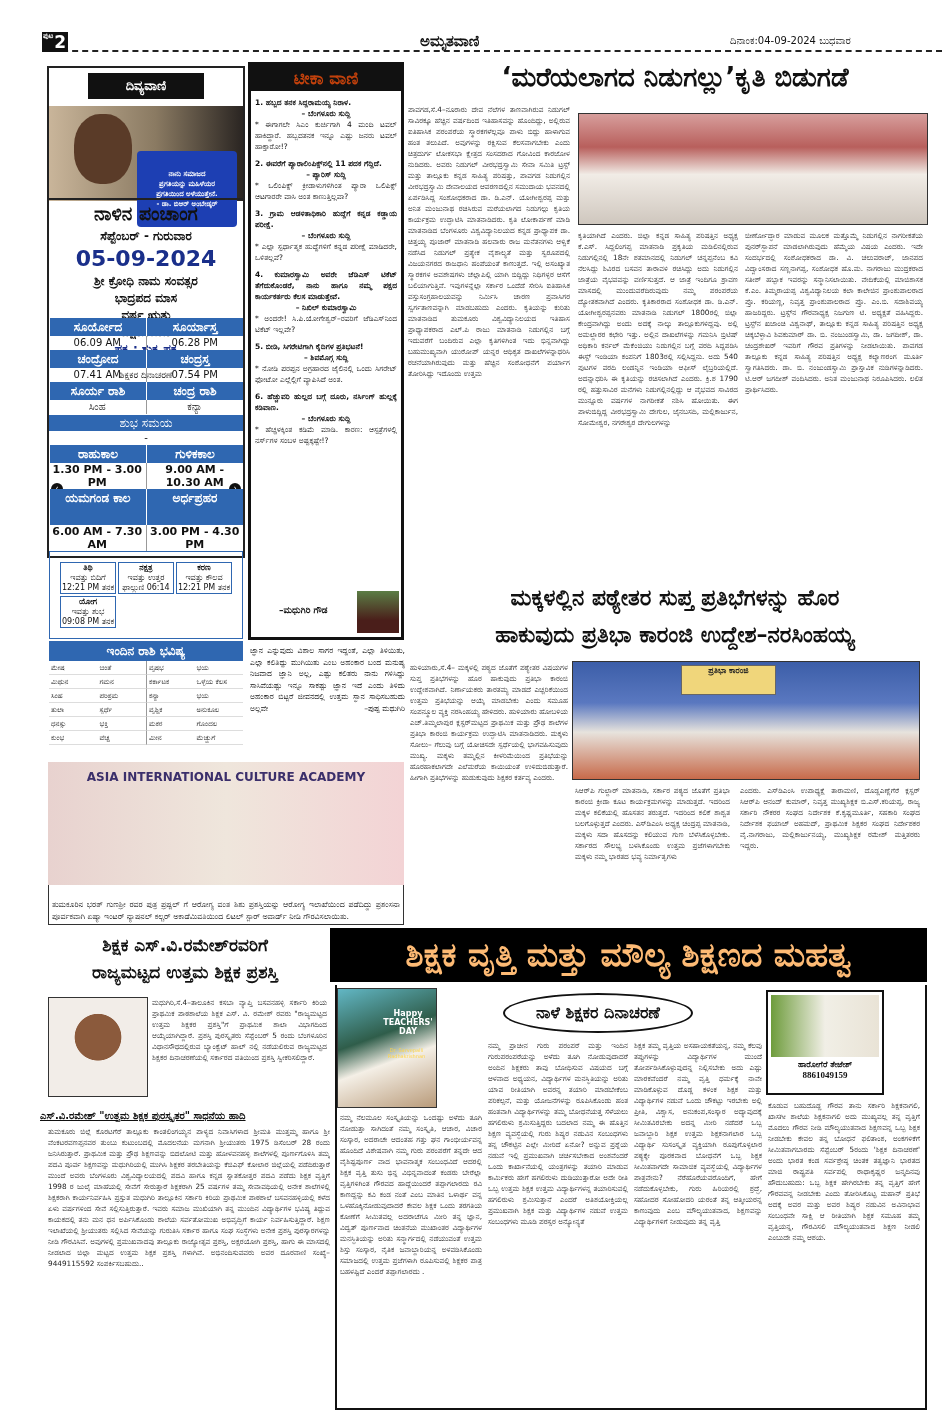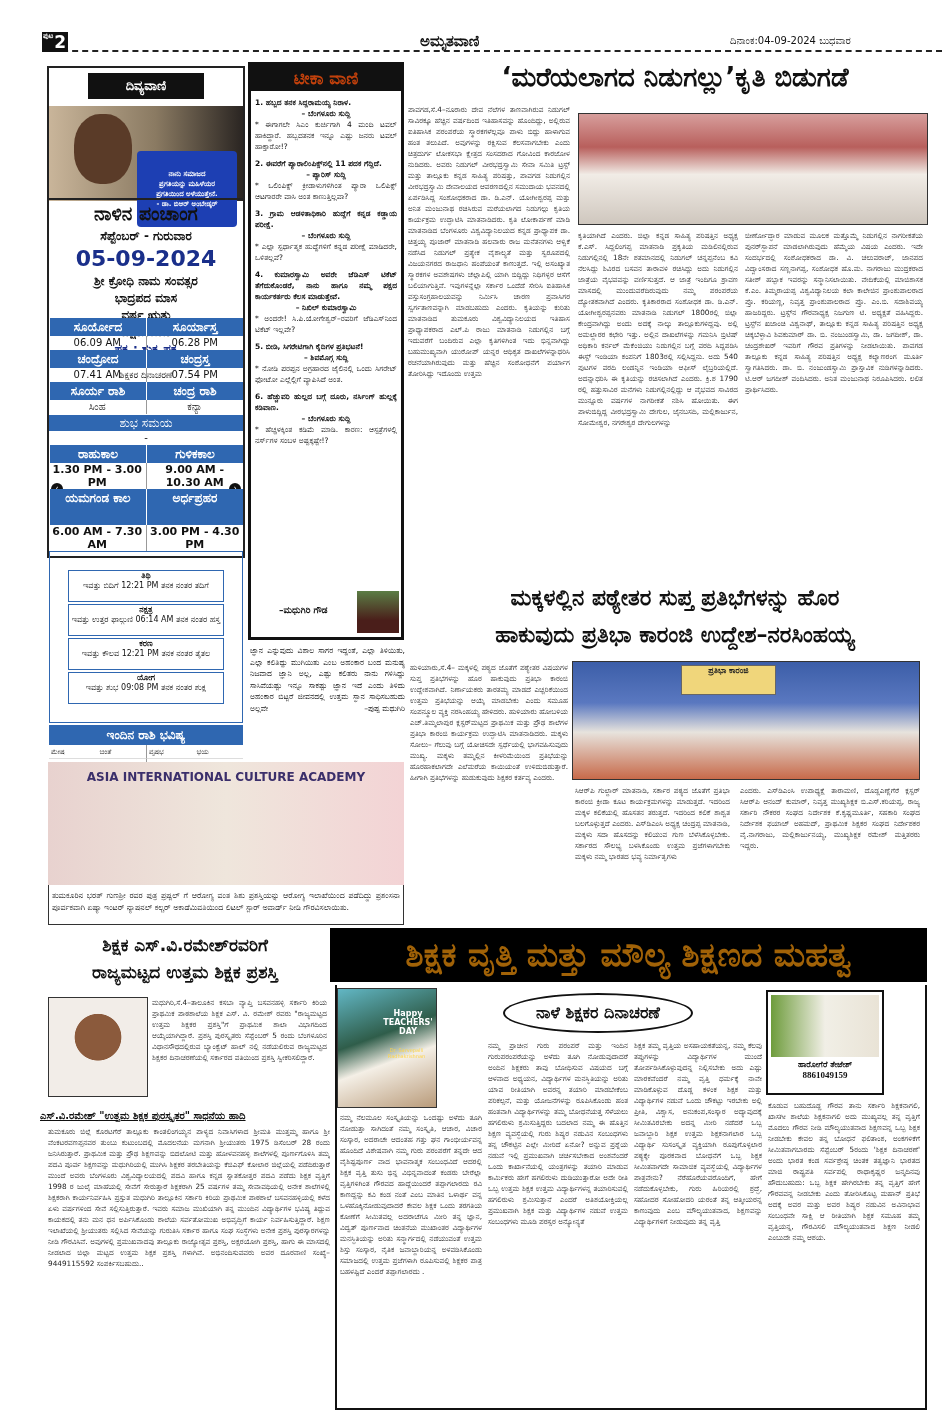--- a/index.html
+++ b/index.html
@@ -23,42 +23,42 @@
 .panch .line{font-size:12px;font-weight:bold;margin-top:3px}
 .panch .paksha{color:#1a2f8a}
 .nav{position:absolute;top:283px;width:12px;height:12px;border-radius:50%;background:#111;color:#fff;font-size:8px;line-height:12px}
 .grid-blue{left:49px;top:318px;width:194px}
 .gh{background:#2f67b1;color:#fff;font-weight:normal;font-size:12px;text-align:center;height:17px;line-height:17px;border-top:1px solid #fff}
 .gr{display:flex;font-size:10px;text-align:center}
 .gr>div{flex:1;border-right:1px solid #999;min-height:14px;line-height:14px}
 .gr>div:last-child{border-right:none}
 .ghrow{display:flex}
 .ghrow>div{flex:1;background:#2f67b1;color:#fff;font-weight:bold;font-size:12px;text-align:center;height:18px;line-height:18px;border-left:1px solid #fff}
-.tg{display:grid;grid-template-columns:1fr;gap:2px;padding:18px;border:1px solid #2f67b1}
+.tg{display:grid;grid-template-columns:1fr 1fr 1fr;gap:2px;padding:10px;border:1px solid #2f67b1}
 .tg>div{border:1px solid #2f67b1;font-size:8px;text-align:center;line-height:10px;height:32px;overflow:hidden}
 .tg b{display:block}
 .rashi-head{background:#2f67b1;color:#fff;text-align:center;font-size:12px;font-weight:bold;height:20px;line-height:20px;margin-top:2px}
 .rashi{display:grid;grid-template-columns:1fr 1fr 1fr 1fr;font-size:7px}
 .rashi div{height:14px;line-height:14px;padding-left:2px;border-bottom:1px solid #ddd}
 .rashi div:nth-child(4n+3){border-left:1px solid #999}
 .tika{left:248px;top:62px;width:156px;height:578px;border:3px solid #111}
 .tika-title{background:#111;color:#c2410c;font-weight:bold;font-size:17px;text-align:center;height:26px;line-height:26px}
 .tika-item{font-size:7.5px;line-height:11px;padding:0 4px;margin-top:6px;text-align:justify}
 .tika-item .q{font-weight:bold}
 .tika-item .src{text-align:center;font-weight:bold}
 .author-row{position:absolute;left:0;bottom:4px;width:150px;height:42px}
 .author-name{position:absolute;left:28px;top:14px;font-size:9px;font-weight:bold}
 .author-photo{position:absolute;right:2px;top:0;width:42px;height:42px;background:linear-gradient(#5b7d45,#4a1e1a 70%);}
 .quote-para{left:250px;top:645px;width:155px;font-size:7.6px;line-height:11.5px;text-align:justify}
 .h-main{font-weight:bold;text-align:center;white-space:nowrap}
 .col{font-size:7.3px;line-height:11px;text-align:justify;color:#222}
 .photo{background:#b7a28a;border:1px solid #333}
 .award-photo{left:48px;top:762px;width:356px;height:123px;background:linear-gradient(90deg,#e8d2cf,#efe6dc 50%,#f3d3d5);}
-.award-cap{left:48px;top:885px;width:356px;height:40px;border:1px solid #333;border-top:none;font-size:7.8px;line-height:11.5px;padding:5px 3px;text-align:justify}
-.black-banner{left:330px;top:928px;width:597px;height:54px;background:#000;color:#a16207;font-size:33px;font-weight:bold;text-align:center;line-height:54px}
+.award-cap{left:48px;top:885px;width:356px;height:40px;border:1px solid #333;border-top:none;font-size:7.8px;line-height:11.5px;padding:14px 3px;text-align:justify}
+.black-banner{left:330px;top:928px;width:597px;height:54px;background:#000;color:#fdba74;font-size:33px;font-weight:bold;text-align:center;line-height:54px}
 .oval{left:503px;top:993px;width:190px;height:40px;border:2px solid #111;border-radius:50%;text-align:center;font-size:16px;font-weight:bold;line-height:36px}
 .side-photo-box{left:766px;top:990px;width:118px;height:105px;border:2px solid #111}
 .final-border{left:335px;top:985px;width:592px;height:425px;border:2px solid #111;border-top:none}
 </style>
 </head>
 <body>
 
 <div class="abs masthead"></div>
 <div class="abs page-no">
   <span class="pu">ಪುಟ</span>

